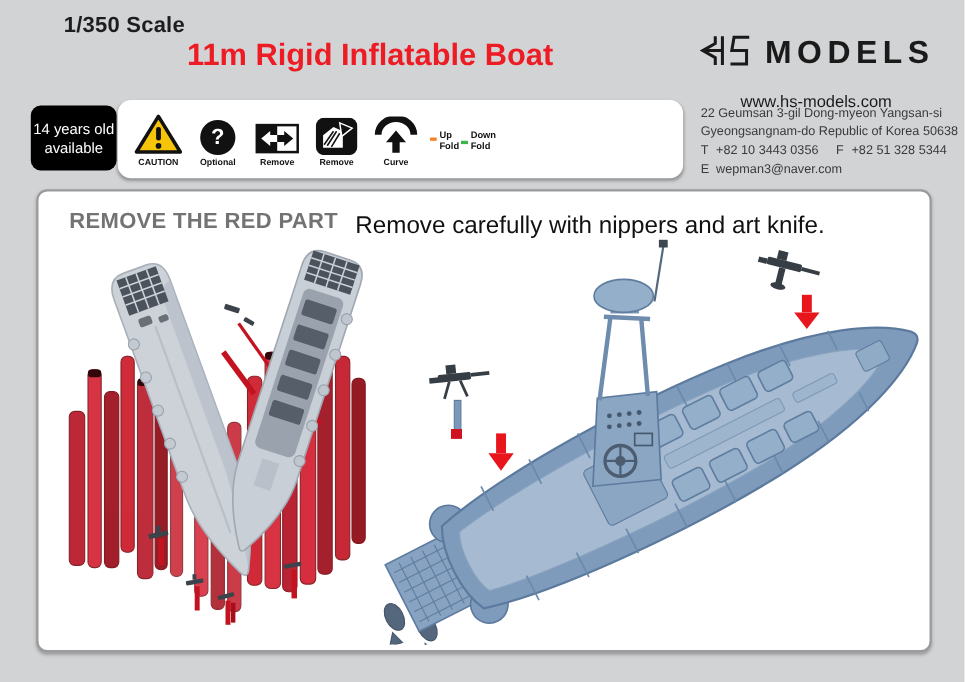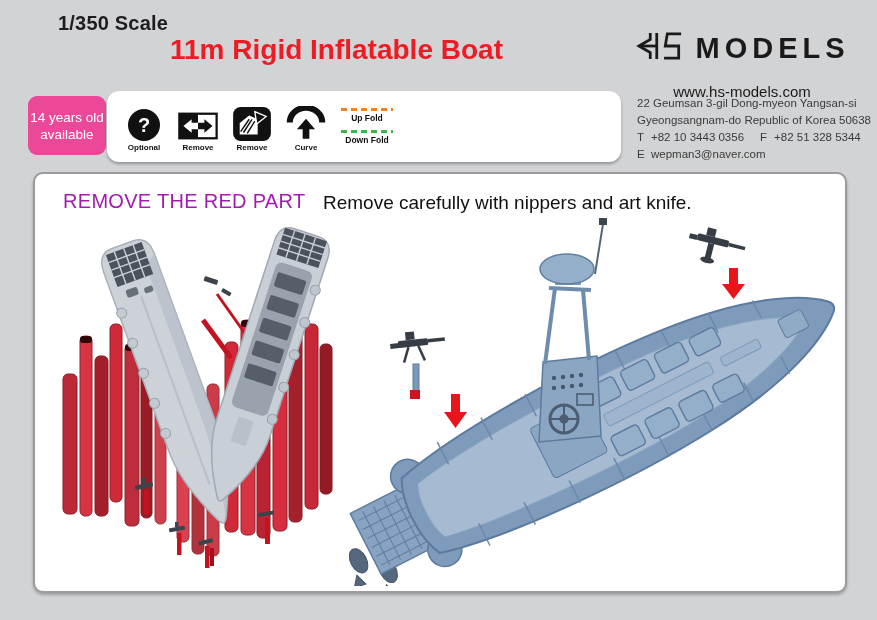--- a/index.html
+++ b/index.html
@@ -12,44 +12,44 @@
   .main-title{left:138px;top:34px;font-size:28px;font-weight:bold;color:#ed1c24;margin-left:32px;}
   .brand{left:616px;top:28px;width:252px;text-align:center;}
   .brand-row{display:flex;align-items:center;justify-content:center;gap:9px;}
   .brand-name{font-size:29px;font-weight:600;letter-spacing:5px;color:#1a1a1a;}
   .brand-site{margin-top:15px;font-size:15px;color:#1a1a1a;}
   .contact{left:637px;top:95px;font-size:11.5px;color:#3a3a3a;line-height:17px;white-space:nowrap;}
   .contact .lbl{display:inline-block;width:14px;}
   .contact .fax-lbl{margin-left:16px;}
 
   
-  .age-badge{left:28px;top:96px;width:78px;height:59px;background:#ec4899;border-radius:9px;
+  .age-badge{left:28px;top:96px;width:78px;height:59px;background:#000000;border-radius:9px;
              color:#fff;font-size:13.5px;line-height:17px;display:flex;flex-direction:column;
              align-items:center;justify-content:center;text-align:center;}
 
   
   .legend{left:107px;top:91px;width:514px;height:71px;background:#fff;border-radius:12px;
           box-shadow:0 2px 3px rgba(0,0,0,.3);display:flex;align-items:center;
           padding:0 8px 0 10px;box-sizing:border-box;}
   .legend-item{display:flex;flex-direction:column;align-items:center;width:54px;flex:0 0 auto;}
   .legend-icon{height:40px;display:flex;align-items:flex-end;justify-content:center;}
   .legend-label{font-size:8px;font-weight:bold;color:#111;margin-top:2px;white-space:nowrap;}
   .opt-circle{width:32px;height:32px;border-radius:50%;background:#111;color:#fff;display:flex;
               align-items:center;justify-content:center;font-size:20px;font-weight:bold;}
-  .fold-legend{width:60px;display:flex;flex-direction:column;align-items:center;gap:2px;margin-left:4px;}
+  .fold-legend{width:60px;display:flex;flex-direction:row;align-items:center;gap:2px;margin-left:4px;}
   .dash{width:52px;height:3px;}
   .dash-orange{background:repeating-linear-gradient(90deg,#f5821f 0 6px,transparent 6px 10px);}
   .dash-green{background:repeating-linear-gradient(90deg,#3eb54a 0 6px,transparent 6px 10px);}
   .fold-lbl{font-size:8.5px;font-weight:bold;color:#111;}
 
   
   .panel{left:33px;top:172px;width:810px;height:417px;background:#fff;border:2px solid #9b9b9d;
          border-radius:10px;box-shadow:0 2px 3px rgba(0,0,0,.25);}
-  .panel-title{left:28px;top:16px;font-size:20px;font-weight:normal;color:#a21caf;letter-spacing:.3px;text-align:right;}
-  .panel-sub{left:268px;top:18px;font-size:19px;color:#111;padding-left:20px;}
+  .panel-title{left:28px;top:16px;font-size:20px;font-weight:bold;color:#737373;letter-spacing:.3px;text-align:right;}
+  .panel-sub{left:268px;top:18px;font-size:22px;color:#111;padding-left:20px;}
   .fig-left{left:20px;top:50px;}
   .fig-right{left:298px;top:38px;}
 </style>
 </head>
 <body>
 
 <div class="page">
 
   <div class="abs scale-text">1/350 Scale</div>
   <div class="abs main-title">11m Rigid Inflatable Boat</div>
@@ -80,20 +80,30 @@
     </div>
   </div>
 
   <div class="abs age-badge">
     <div>14 years old</div>
     <div>available</div>
   </div>
 
   <div class="abs legend">
 
+    <div class="legend-item">
+      <div class="legend-icon">
+        <svg width="46" height="38" viewBox="0 0 48 40">
+          <path d="M24 3 L45 37 H3 Z" fill="#f6c50a" stroke="#111" stroke-width="3.4" stroke-linejoin="round"></path>
+          <rect x="21.8" y="13" width="4.6" height="13" rx="2.2" fill="#111"></rect>
+          <circle cx="24.1" cy="31.2" r="2.7" fill="#111"></circle>
+        </svg>
+      </div>
+      <div class="legend-label">CAUTION</div>
+    </div>
 
     <div class="legend-item">
       <div class="legend-icon">
         <div class="opt-circle">
             <span>?</span>
           </div>
       </div>
       <div class="legend-label">Optional</div>
     </div>
 

